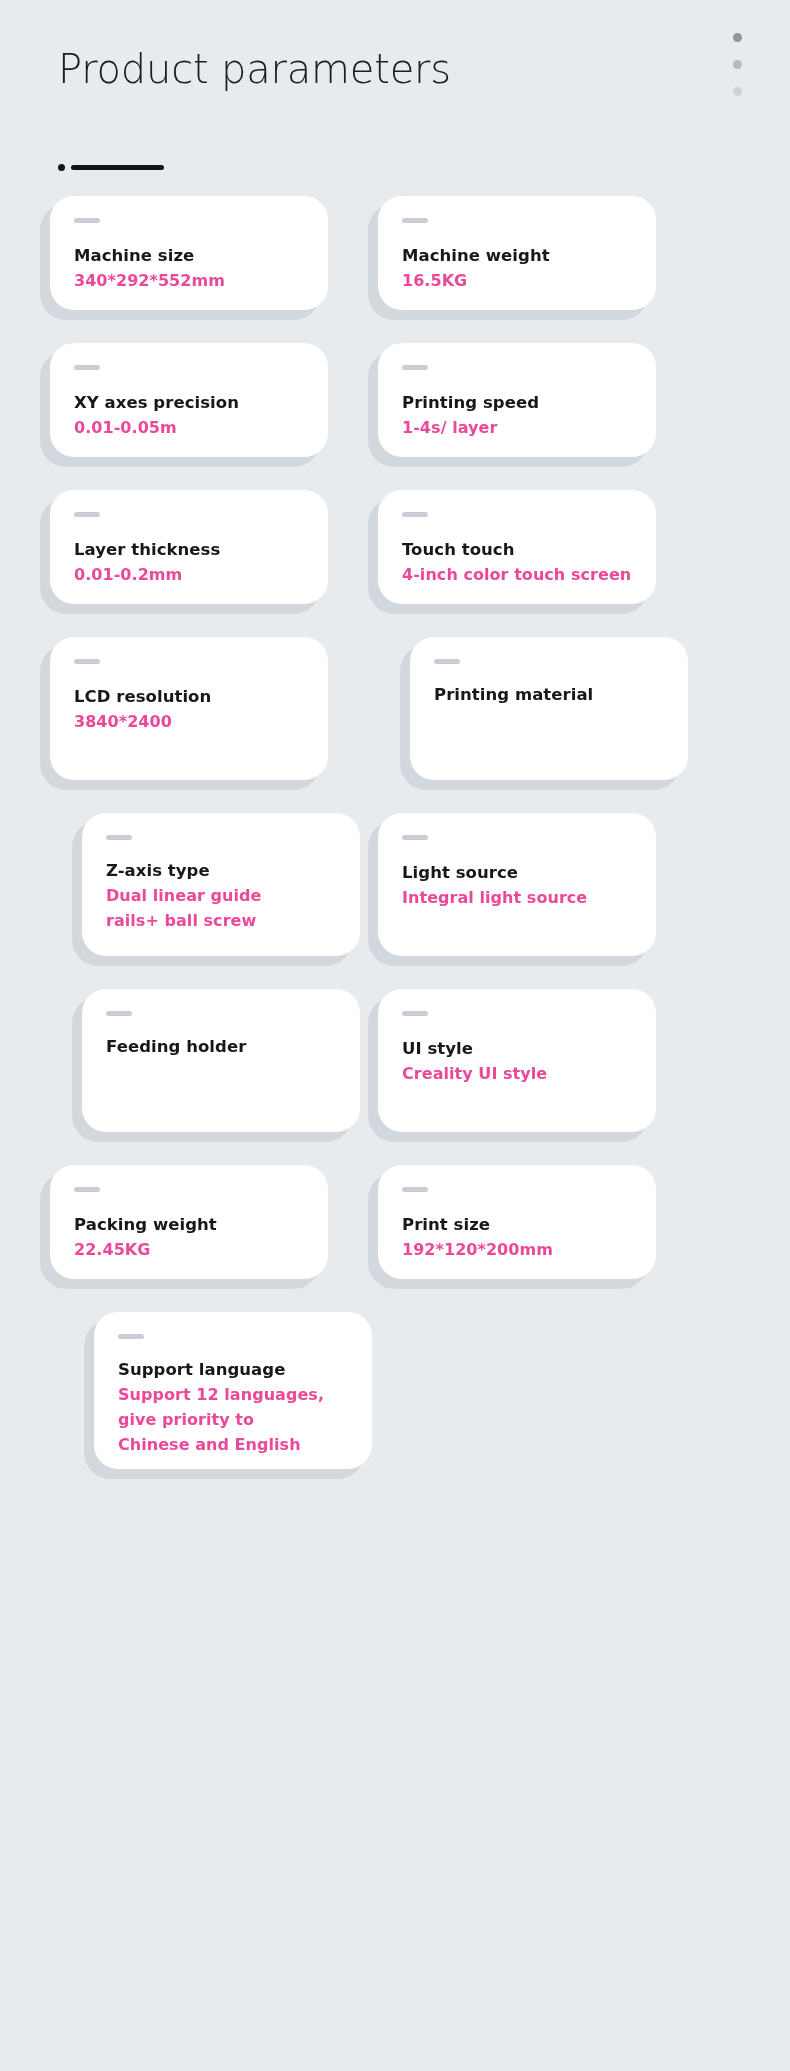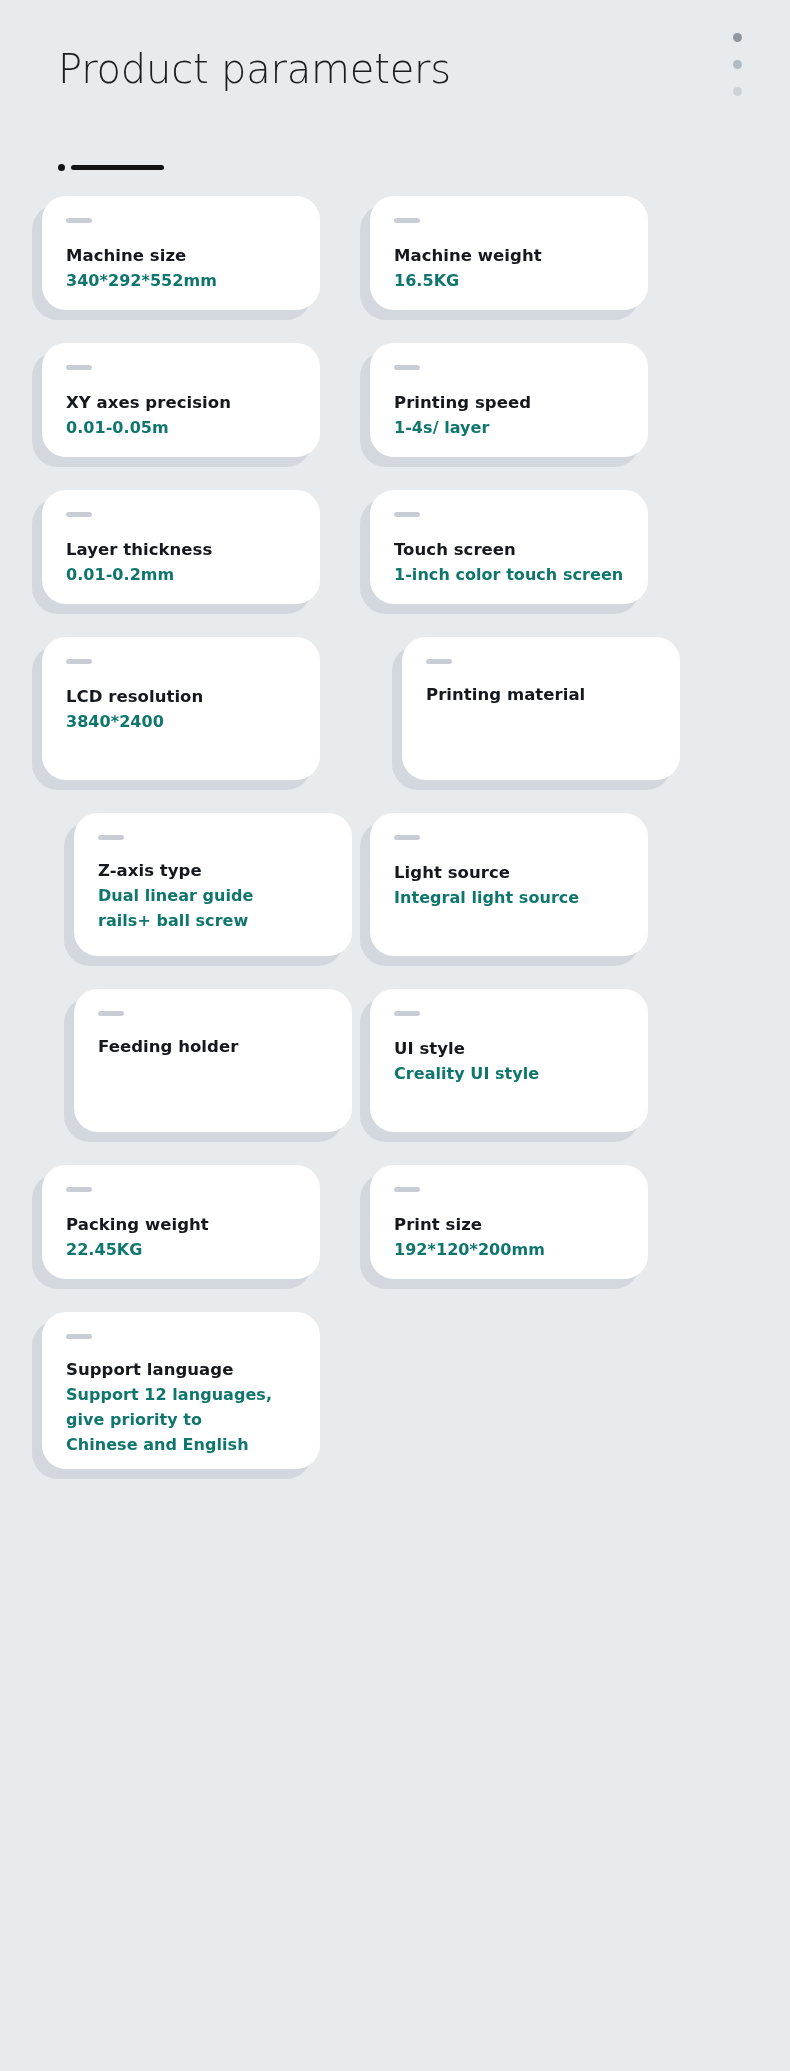--- a/index.html
+++ b/index.html
@@ -85,32 +85,32 @@
 
   
   .grid {
     position: absolute;
     left: 0;
     top: 196px;
     width: 790px;
     display: grid;
     grid-template-columns: repeat(2, 288px);
     justify-content: start;
-    padding-left: 32px;
+    padding-left: 40px;
     column-gap: 40px;
     row-gap: 23px;
   }
 
   .card {
     position: relative;
     width: 288px;
     min-height: 124px;
   }
   .card.tall    { min-height: 153px; margin-left: 32px; }
-  .card.taller  { min-height: 167px; }
+  .card.taller  { min-height: 167px; margin-left: 44px; }
 
   
   .card-backing {
     position: absolute;
     left: 0;
     top: 8px;
     width: 280px;
     height: calc(100% - 8px);
     border-radius: 26px;
     background: #d3d8de;
@@ -143,21 +143,21 @@
     font-weight: 600;
     color: #15181c;
     line-height: 1.3;
     letter-spacing: 0.05px;
     margin-bottom: 3px;
   }
 
   .card-value {
     font-size: 16px;
     font-weight: 600;
-    color: #0f766e;
+    color: #ec4899;
     line-height: 1.55;
     letter-spacing: 0.05px;
   }
   .card-value .vline { display: block; }
 </style>
 </head>
 <body>
 
 <div class="page">
 
@@ -224,23 +224,23 @@
           <div class="card-title">Layer thickness</div>
           <div class="card-value">
             <span class="vline">0.01-0.2mm</span>
           </div>
         </div>
       </div>
       <div class="card">
         <div class="card-backing"></div>
         <div class="card-face">
           <div class="card-dash"></div>
-          <div class="card-title">Touch screen</div>
-          <div class="card-value">
-            <span class="vline">1-inch color touch screen</span>
+          <div class="card-title">Touch touch</div>
+          <div class="card-value">
+            <span class="vline">4-inch color touch screen</span>
           </div>
         </div>
       </div>
       <div class="card">
         <div class="card-backing"></div>
         <div class="card-face">
           <div class="card-dash"></div>
           <div class="card-title">LCD resolution</div>
           <div class="card-value">
             <span class="vline">3840*2400</span>

